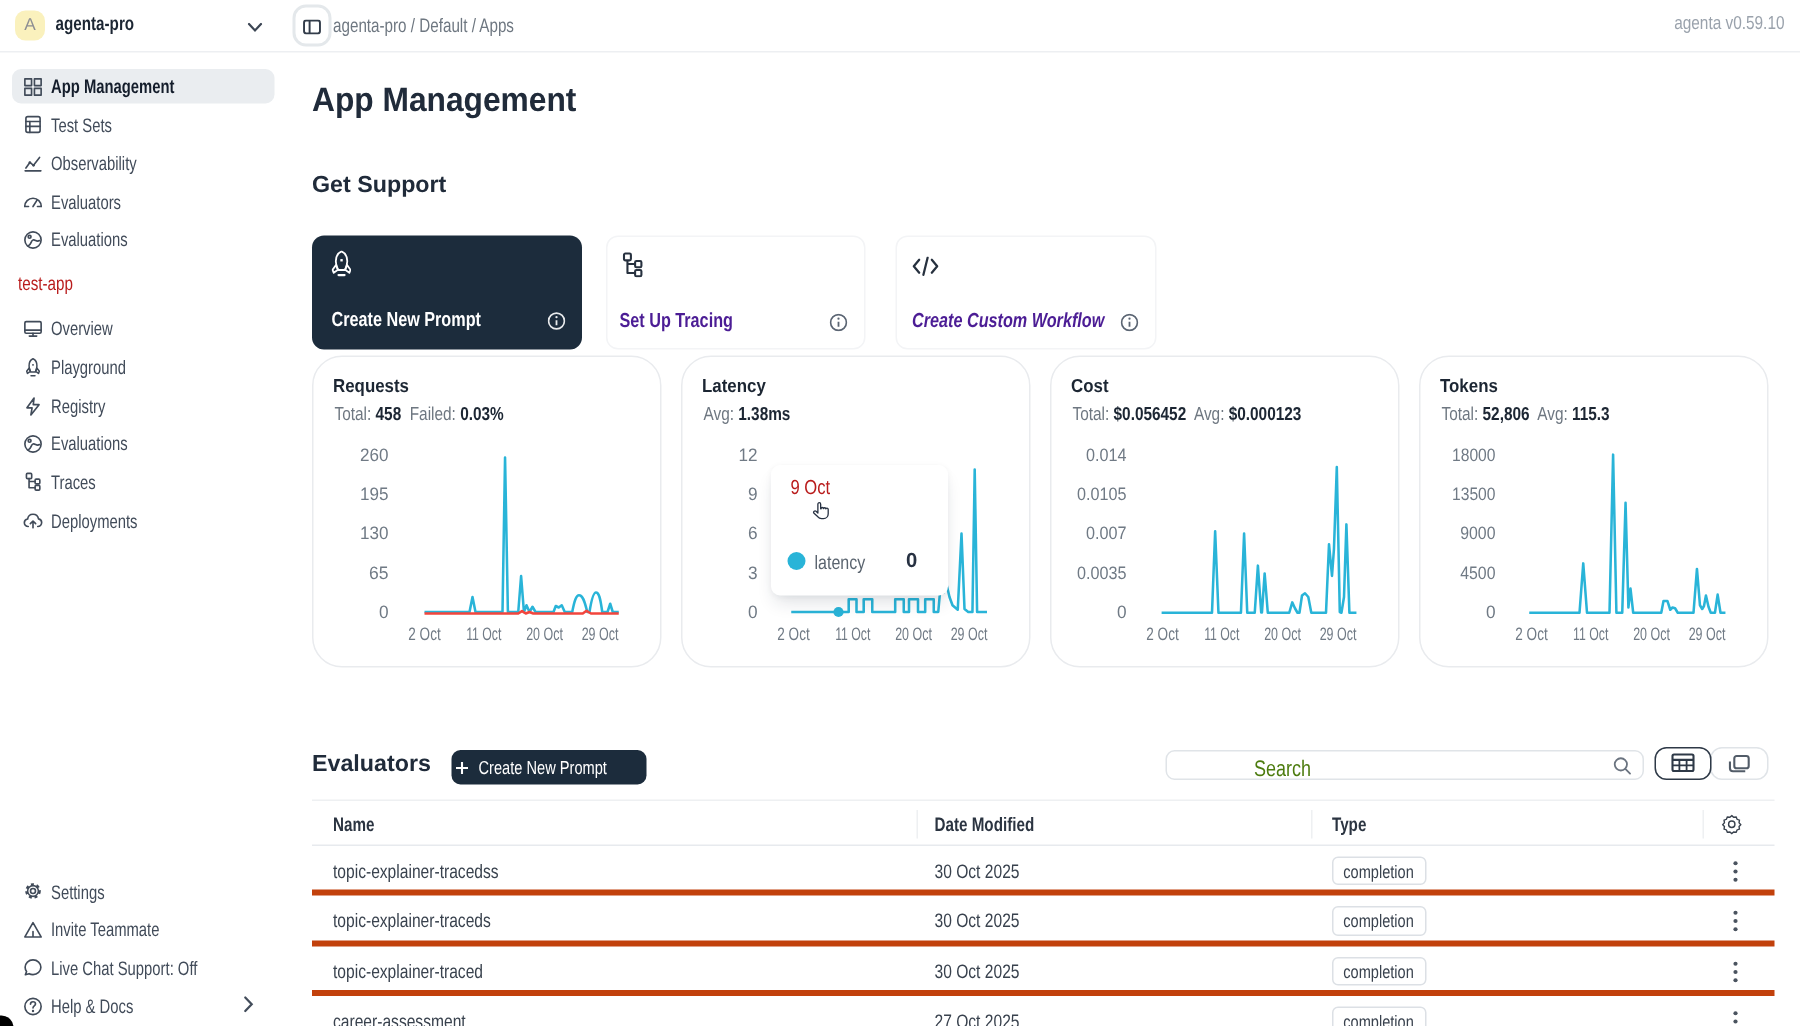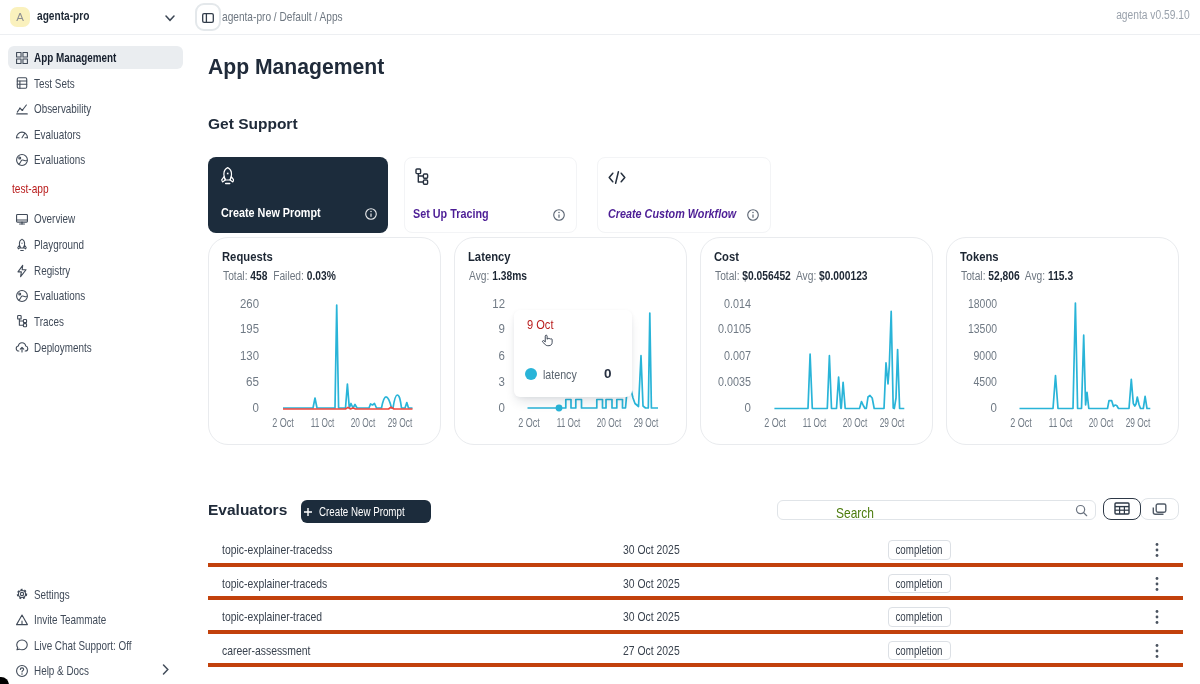--- a/index.html
+++ b/index.html
@@ -412,20 +412,32 @@
       <rect x="1" y="1" width="14" height="11" rx="1" fill="none" stroke="#2e3947" stroke-width="1.4"></rect>
       <line x1="1" y1="4.6" x2="15" y2="4.6" stroke="#2e3947" stroke-width="1.4"></line>
       <line x1="1" y1="8.2" x2="15" y2="8.2" stroke="#2e3947" stroke-width="1.2"></line>
       <line x1="5.6" y1="4.6" x2="5.6" y2="12" stroke="#2e3947" stroke-width="1.2"></line>
       <line x1="10.4" y1="4.6" x2="10.4" y2="12" stroke="#2e3947" stroke-width="1.2"></line>
     </svg>
   </div>
 </div>
 
 <div id="tablewrap" class="abs">
+  <div class="thead">
+    <div class="hc" style="left:14px"><span class="sx78">Name</span></div>
+    <div class="hc" style="left:415px"><span class="sx78">Date Modified</span></div>
+    <div class="hc" style="left:680px"><span class="sx78">Type</span></div>
+    <div class="vsep" style="left:403px"></div>
+    <div class="vsep" style="left:666px"></div>
+    <div class="vsep" style="left:927px"></div>
+    <svg style="position:absolute;left:939px;top:8px" width="15" height="15" viewBox="0 0 24 24">
+      <path d="M12 2.8 l2 1.8 2.7-.4 1 2.5 2.5 1-.4 2.7 1.8 2-1.8 2 .4 2.7-2.5 1-1 2.5-2.7-.4-2 1.8-2-1.8-2.7.4-1-2.5-2.5-1 .4-2.7-1.8-2 1.8-2-.4-2.7 2.5-1 1-2.5 2.7.4 Z" fill="none" stroke="#39424e" stroke-width="1.5"></path>
+      <circle cx="12" cy="12" r="3.4" fill="none" stroke="#39424e" stroke-width="1.5"></circle>
+    </svg>
+  </div>
 <div class="trow">
       <div class="nm"><span class="sx80">topic-explainer-tracedss</span></div>
       <div class="dt"><span class="sx80">30 Oct 2025</span></div>
       <div class="tag"><span class="sx81">completion</span></div>
       <svg class="dots" width="4" height="16" viewBox="0 0 4 16">
         <circle cx="2" cy="2.5" r="1.4" fill="#4a535f"></circle>
         <circle cx="2" cy="8" r="1.4" fill="#4a535f"></circle>
         <circle cx="2" cy="13.5" r="1.4" fill="#4a535f"></circle>
       </svg>
     </div>

